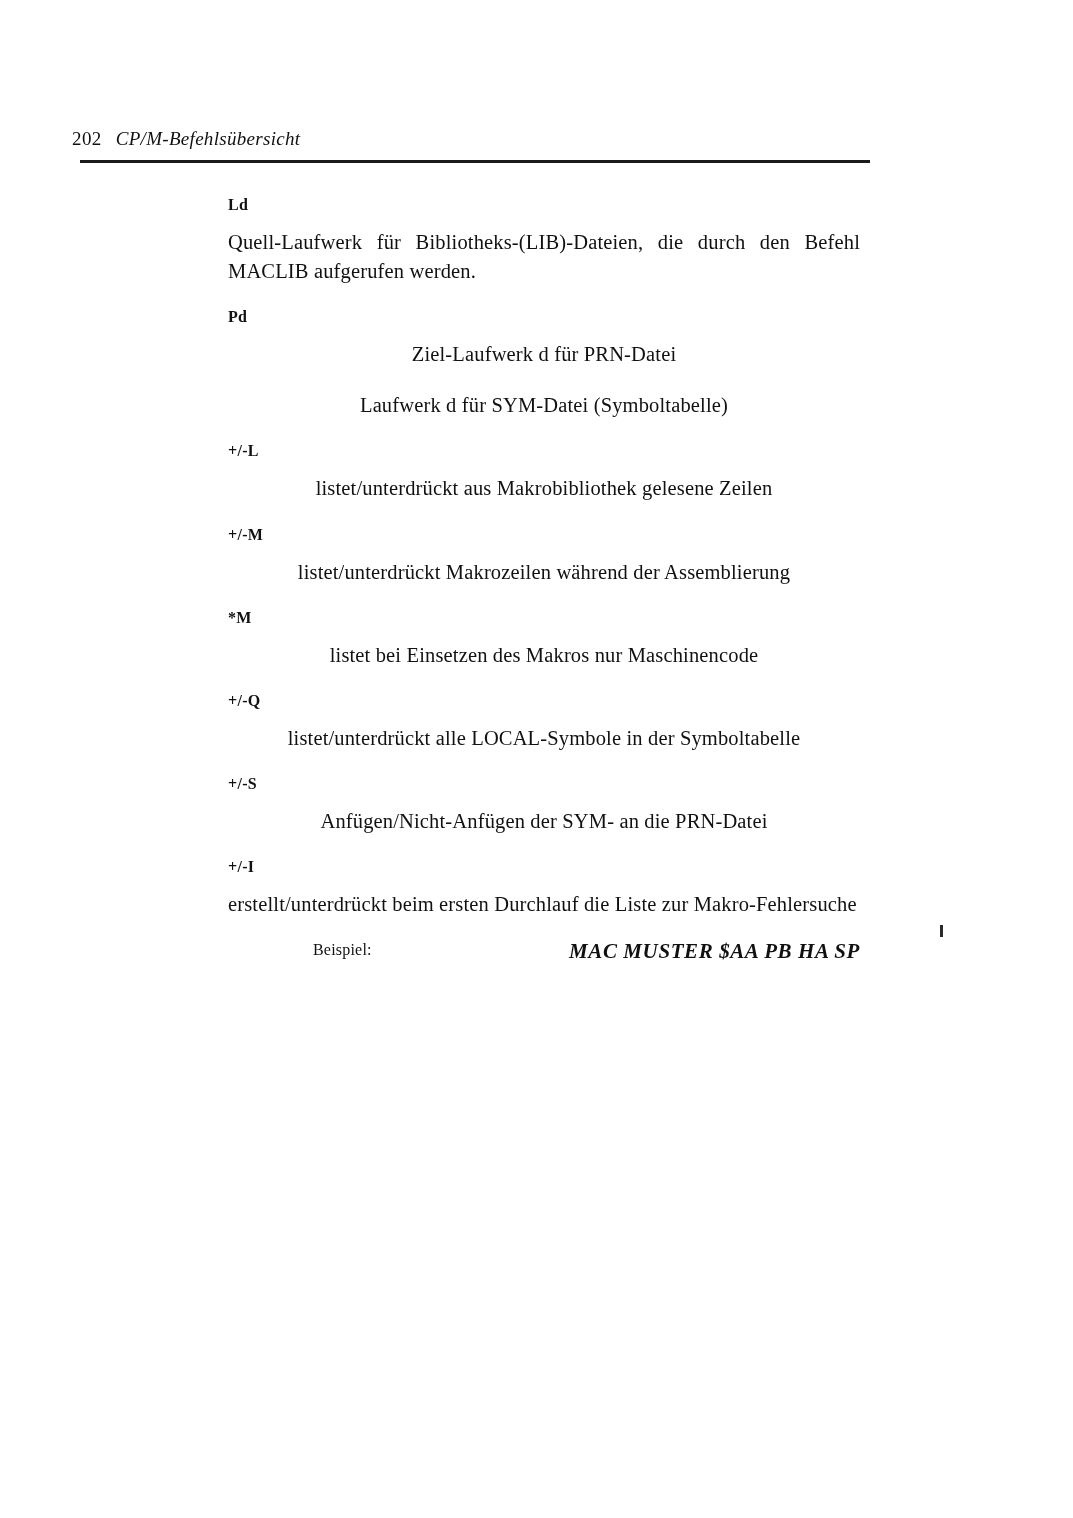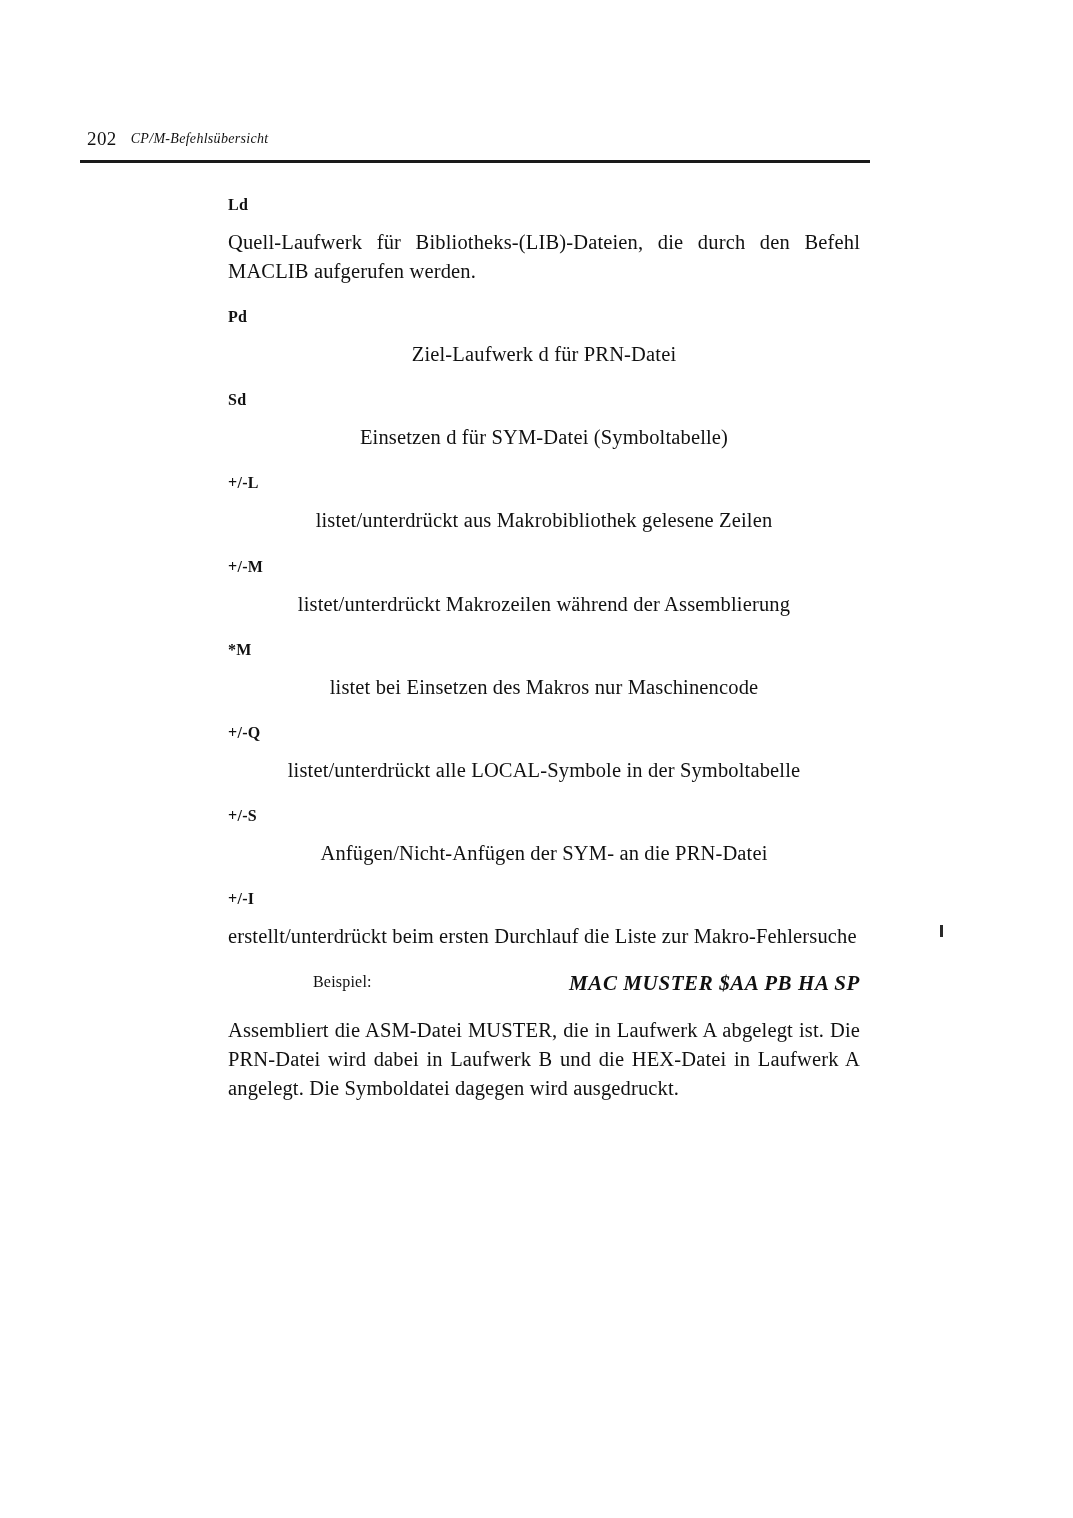--- a/index.html
+++ b/index.html
@@ -21,36 +21,36 @@
     left: 0;
     top: 0;
     width: 1073px;
     height: 1518px;
     background: #ffffff;
   }
 
   
   .header {
     position: absolute;
-    left: 87px;
+    left: 72px;
     top: 128px;
     width: 790px;
     display: flex;
-    align-items: center;
+    align-items: flex-start;
     gap: 14px;
     font-size: 19px;
   }
   .header .folio {
     font-family: "Liberation Serif", serif;
     font-size: 19px;
     letter-spacing: 0.4px;
   }
   .header .runhead {
     font-style: italic;
-    font-size: 14px;
+    font-size: 19px;
     letter-spacing: 0.3px;
   }
 
   .rule {
     position: absolute;
     left: 80px;
     top: 160px;
     width: 790px;
     height: 3px;
     background: #1a1a1a;
@@ -142,22 +142,21 @@
       <p class="term">Ld</p>
       <p class="desc">Quell-Laufwerk für Bibliotheks-(LIB)-Dateien, die durch den Befehl MACLIB aufgerufen werden.</p>
     </div>
 
     <div class="group">
       <p class="term">Pd</p>
       <p class="desc nojust">Ziel-Laufwerk d für PRN-Datei</p>
     </div>
 
     <div class="group">
-      <p class="term">Sd</p>
-      <p class="desc nojust">Einsetzen d für SYM-Datei (Symboltabelle)</p>
+      <p class="desc nojust">Laufwerk d für SYM-Datei (Symboltabelle)</p>
     </div>
 
     <div class="group">
       <p class="term">+/-L</p>
       <p class="desc nojust">listet/unterdrückt aus Makrobibliothek gelesene Zeilen</p>
     </div>
 
     <div class="group">
       <p class="term">+/-M</p>
       <p class="desc nojust">listet/unterdrückt Makrozeilen während der Assemblierung</p>
@@ -179,17 +178,16 @@
     </div>
 
     <div class="group">
       <p class="term">+/-I</p>
       <p class="desc last">erstellt/unterdrückt beim ersten Durchlauf die Liste zur Makro-Fehlersuche</p>
     </div>
 
     <div class="example" style="position:relative;">
       <span class="example-label" style="top:2px;">Beispiel:</span>
       <p class="example-cmd">MAC MUSTER $AA PB HA SP</p>
-      <p class="example-body">Assembliert die ASM-Datei MUSTER, die in Laufwerk A abgelegt ist. Die PRN-Datei wird dabei in Laufwerk B und die HEX-Datei in Laufwerk A angelegt. Die Symboldatei dagegen wird ausgedruckt.</p>
     </div>
 
   </div>
 </div>
 
 </body></html>

